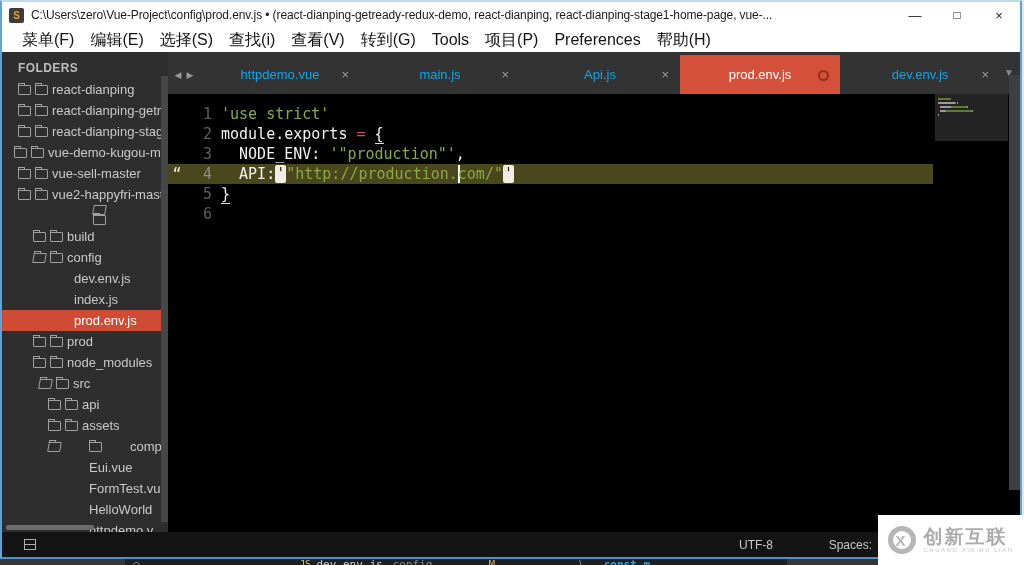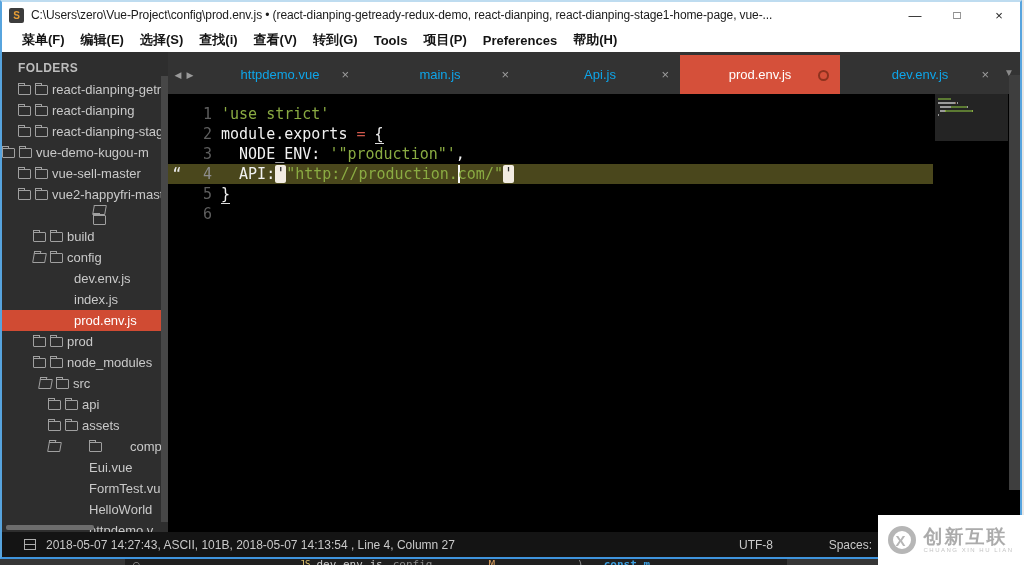--- a/index.html
+++ b/index.html
@@ -16,21 +16,21 @@
     font-size:10px; font-weight:bold; display:flex; align-items:center; justify-content:center; flex:0 0 auto; }
   .title-text { font-size:12px; color:#1b1b1b; margin-left:7px; white-space:nowrap; overflow:hidden;
     flex:1 1 auto; letter-spacing:-0.1px; }
   .win-controls { display:flex; flex:0 0 auto; margin-left:4px; }
   .win-btn { width:42px; height:24px; display:flex; align-items:center; justify-content:center;
     color:#222; font-size:13px; cursor:default; }
   .win-btn.max { font-size:12px; }
 
   
   .menubar { height:24px; background:#ffffff; display:flex; align-items:center; padding-left:12px; }
-  .menu-item { font-size:13px; color:#141414; padding:0 8px; white-space:nowrap;font-weight:bold; }
+  .menu-item { font-size:16px; color:#141414; padding:0 8px; white-space:nowrap; }
 
   
   .content { height:480px; display:flex; position:relative; }
 
   
   .sidebar { width:166px; background:#2e2e2e; position:relative; overflow:hidden; flex:0 0 auto; }
   .folders-header { padding:9px 0 4px 16px; font-size:12px; font-weight:bold; color:#bdbdbd; letter-spacing:.4px; }
   .side-row { height:21px; display:flex; align-items:center; white-space:nowrap; overflow:hidden; }
   .side-row .lbl { font-size:13px; color:#c9c9c9; }
   .side-row.selected { background:#d04b33; }
@@ -140,33 +140,33 @@
     </div>
 
   <div class="content">
 
     <div class="sidebar">
       <div class="folders-header">FOLDERS</div>
       <div id="side-list">
           <div class="side-row" style="padding-left: 16px;">
             <span class="fico"></span>
             <span class="fico"></span>
+            <span class="lbl">react-dianping</span>
+          </div>
+          <div class="side-row" style="padding-left: 16px;">
+            <span class="fico"></span>
+            <span class="fico"></span>
             <span class="lbl">react-dianping-getr</span>
           </div>
           <div class="side-row" style="padding-left: 16px;">
             <span class="fico"></span>
             <span class="fico"></span>
-            <span class="lbl">react-dianping</span>
-          </div>
-          <div class="side-row" style="padding-left: 16px;">
-            <span class="fico"></span>
-            <span class="fico"></span>
             <span class="lbl">react-dianping-stag</span>
           </div>
-          <div class="side-row" style="padding-left: 0;">
+          <div class="side-row" style="padding-left: 12px;">
             <span class="fico"></span>
             <span class="fico"></span>
             <span class="lbl">vue-demo-kugou-m</span>
           </div>
           <div class="side-row" style="padding-left: 16px;">
             <span class="fico"></span>
             <span class="fico"></span>
             <span class="lbl">vue-sell-master</span>
           </div>
           <div class="side-row" style="padding-left: 16px;">
@@ -299,21 +299,20 @@
           <div class="code-line"><span class="g-ico"></span><span class="g-num">5</span><span class="code-text"><span class="tk-brace">}</span></span></div>
           <div class="code-line"><span class="g-ico"></span><span class="g-num">6</span><span class="code-text"></span></div>
         </div>
 
       <div class="edit-scrollcol"></div>
     </div>
   </div>
 
   <div class="statusbar">
     <div class="st-icon"></div>
-    <div class="st-left">2018-05-07 14:27:43, ASCII, 101B, 2018-05-07 14:13:54 , Line 4, Column 27</div>
     <div class="st-encoding">UTF-8</div>
     <div class="st-spaces">Spaces:</div>
   </div>
 </div>
 
 <div class="bottomstrip">
   <div class="bg-win" id="bgwin">
       <span class="bt bt-circ">○</span>
       <span class="bt bt-js">JS</span>
       <span class="bt bt-file">dev.env.js</span>

